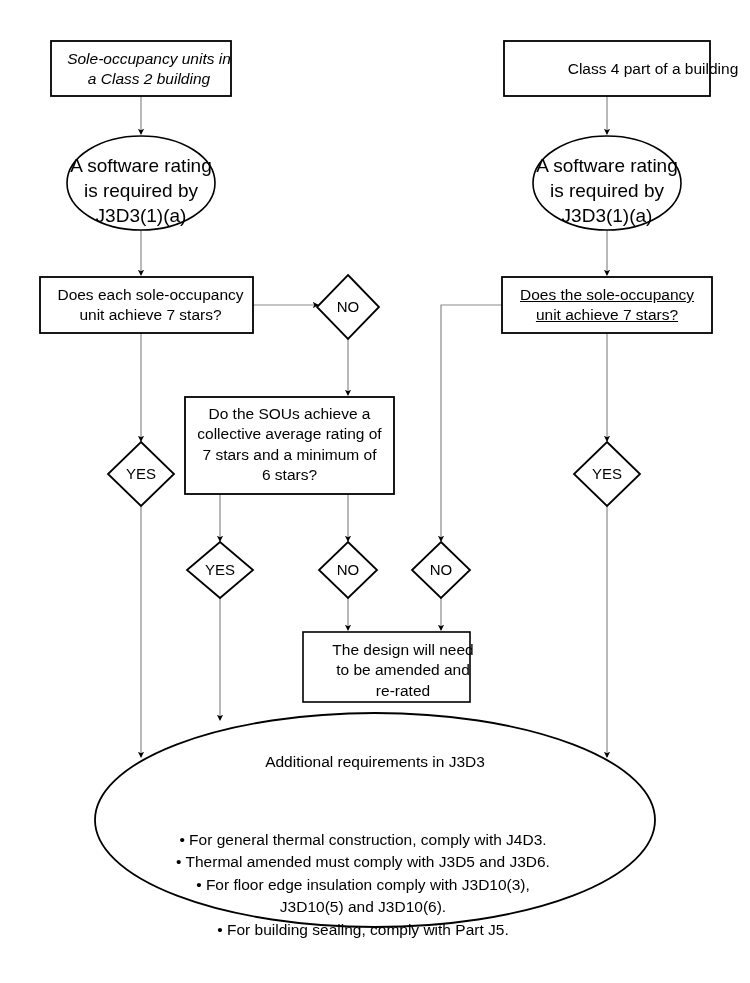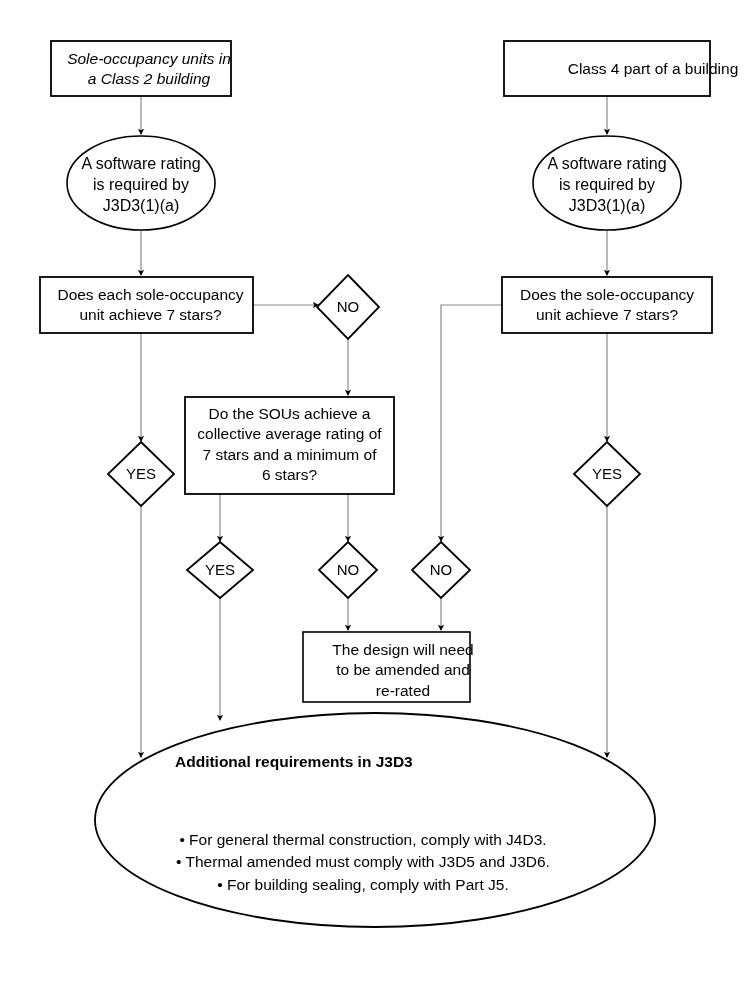--- a/index.html
+++ b/index.html
@@ -27,26 +27,26 @@
     height: 983px;
   }
   .node-text {
     position: absolute;
     text-align: center;
     color: #000000;
     line-height: 1.32;
     pointer-events: none;
   }
   .box-text { font-size: 15.5px; }
-  .ell-text { font-size: 16px; }
+  .ell-text { font-size: 19px; }
   .dia-text { font-size: 15px; }
   .big-title {
     font-size: 15.5px;
-    font-weight: bold;
-    text-align: left;
+    font-weight: normal;
+    text-align: center;
   }
   .big-list {
     font-size: 15.5px;
     text-align: center;
     line-height: 1.45;
     margin-top: 46px;
   }
 </style>
 </head>
 <body>
@@ -145,21 +145,21 @@
     <div>A software rating</div>
     <div>is required by</div>
     <div>J3D3(1)(a)</div>
   </div>
 
   <div class="node-text box-text" style="left:40px; top:285px; width:221px;">
     <div>Does each sole-occupancy</div>
     <div>unit achieve 7 stars?</div>
   </div>
 
-  <div class="node-text box-text" style="left:502px; top:285px; width:210px;">
+  <div class="node-text box-text" style="left:502px; top:285px; width:210px;text-decoration:underline;">
     <div>Does the sole-occupancy</div>
     <div>unit achieve 7 stars?</div>
   </div>
 
   <div class="node-text dia-text" style="left:318px; top:297px; width:60px;">
     <span>NO</span>
   </div>
 
   <div class="node-text box-text" style="left:185px; top:404px; width:209px;">
     <div>Do the SOUs achieve a</div>
@@ -194,16 +194,17 @@
     <div>re-rated</div>
   </div>
 
   <div class="node-text big-title" style="left:175px; top:752px; width:400px;">
     <span>Additional requirements in J3D3</span>
   </div>
 
   <div class="node-text big-list" style="left:163px; top:783px; width:400px;">
     <div>• For general thermal construction, comply with J4D3.</div>
     <div>• Thermal amended must comply with J3D5 and J3D6.</div>
+    <div>• For floor edge insulation comply with J3D10(3), J3D10(5) and J3D10(6).</div>
     <div>• For building sealing, comply with Part J5.</div>
   </div>
 
 </div>
 
 </body></html>

